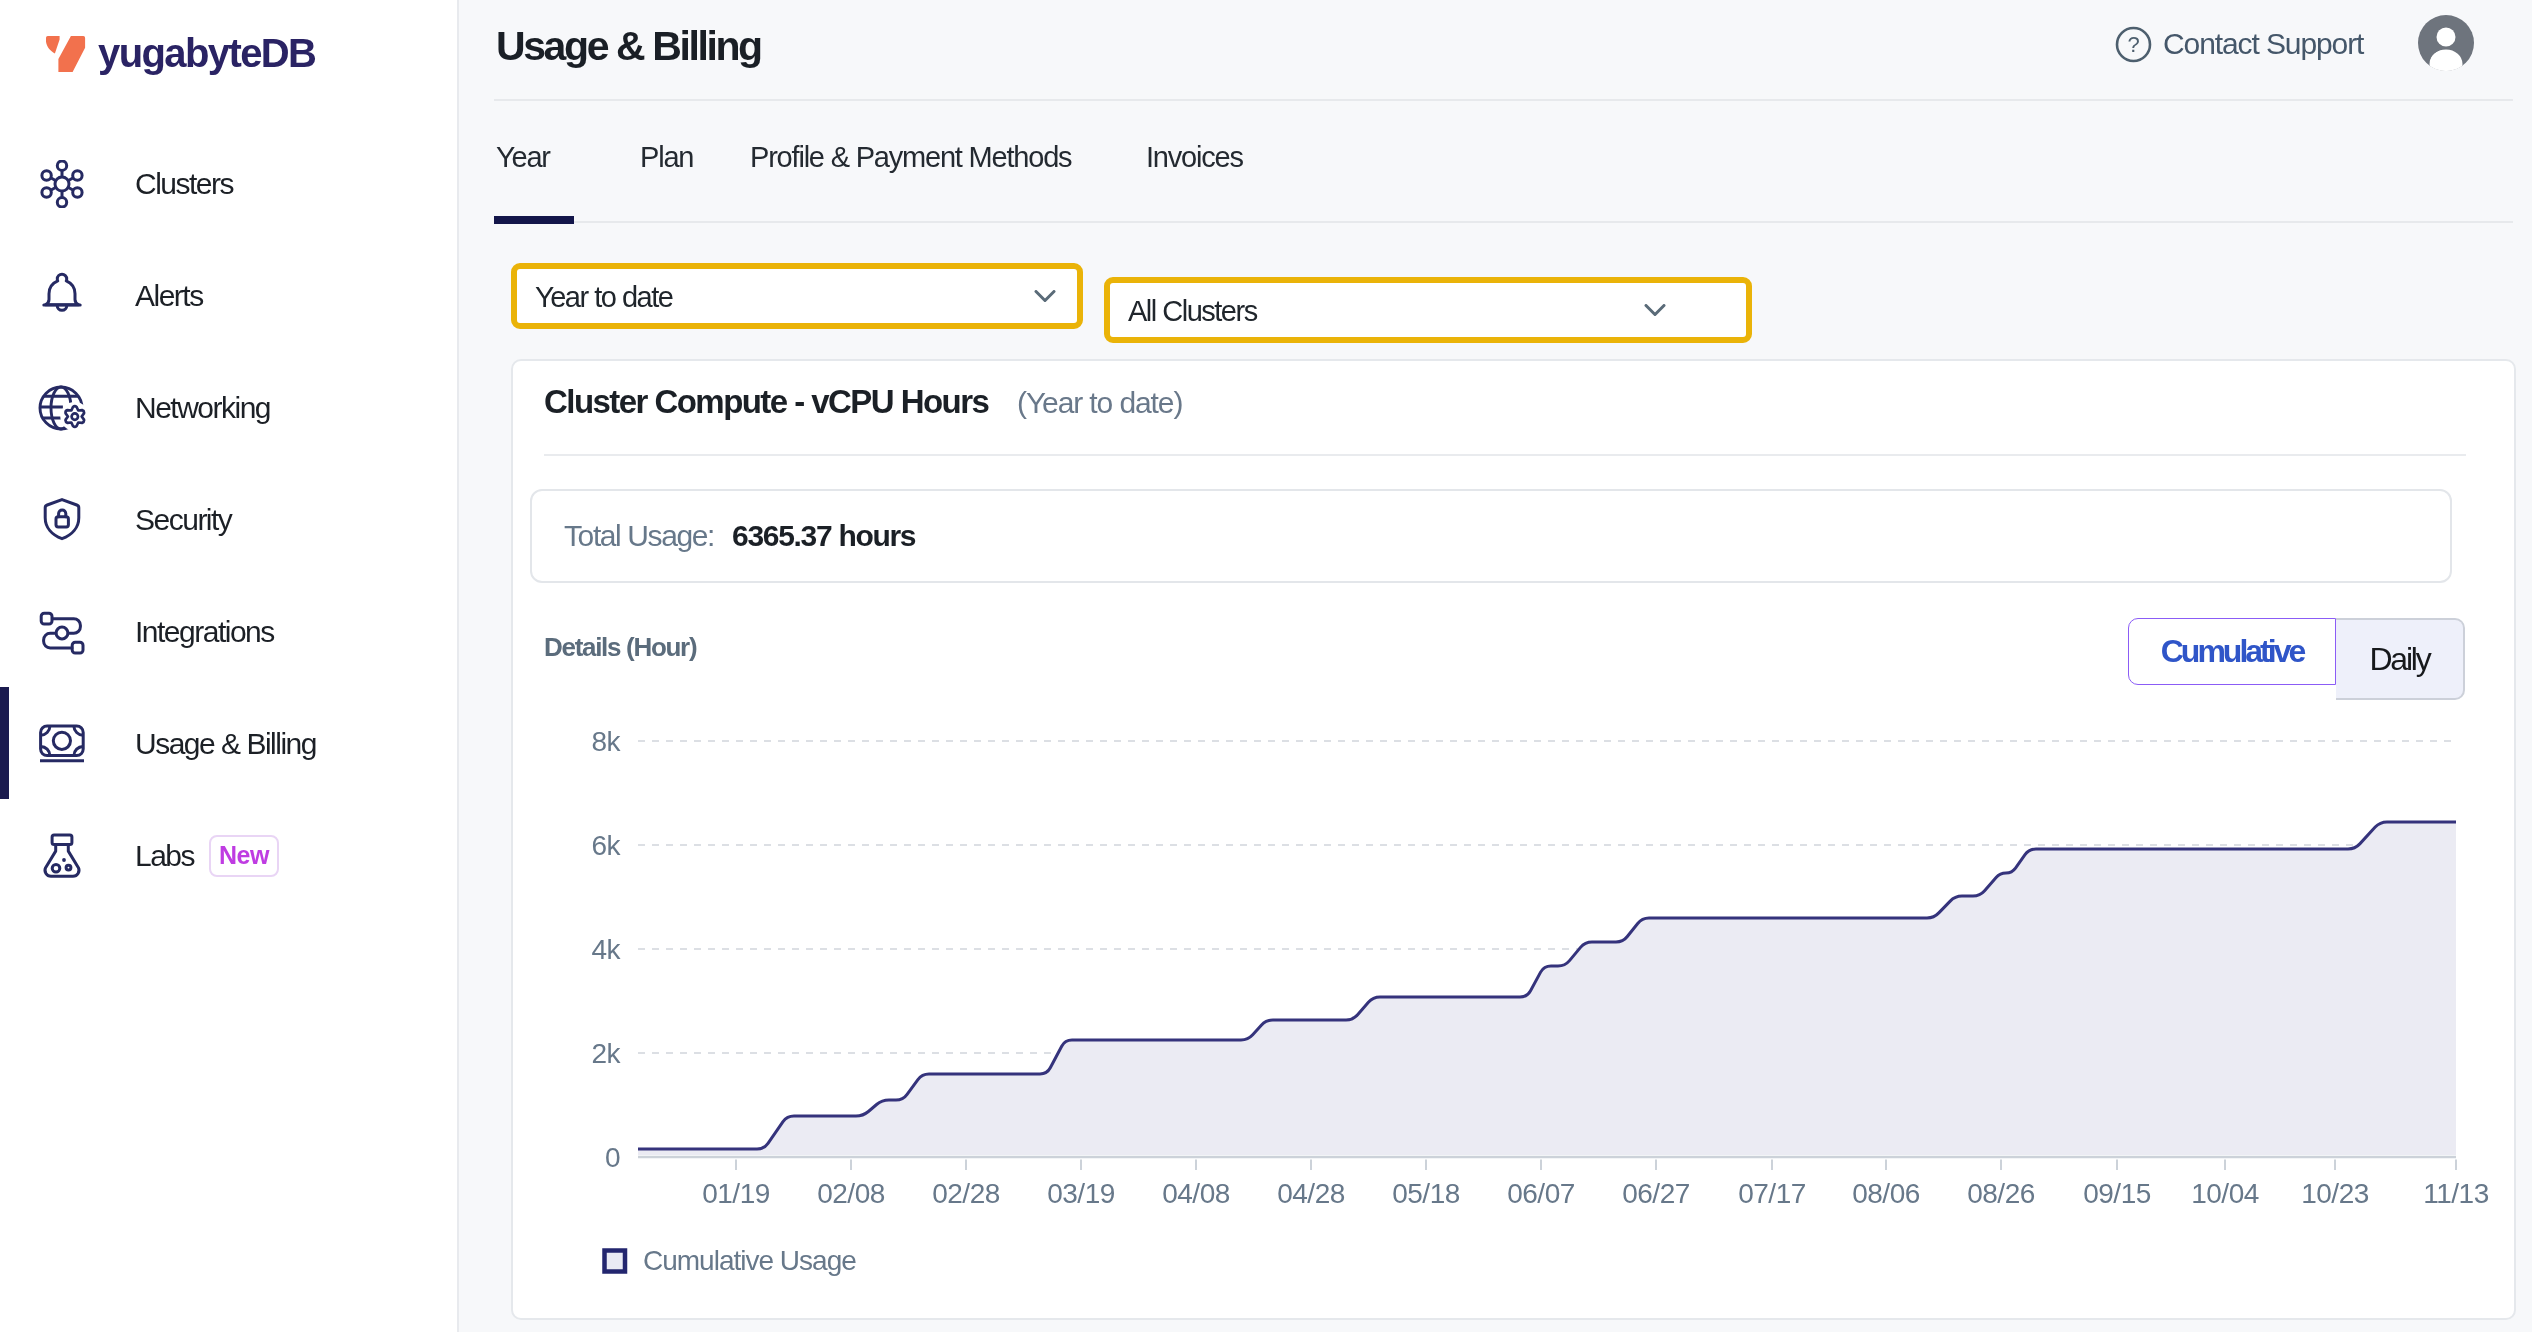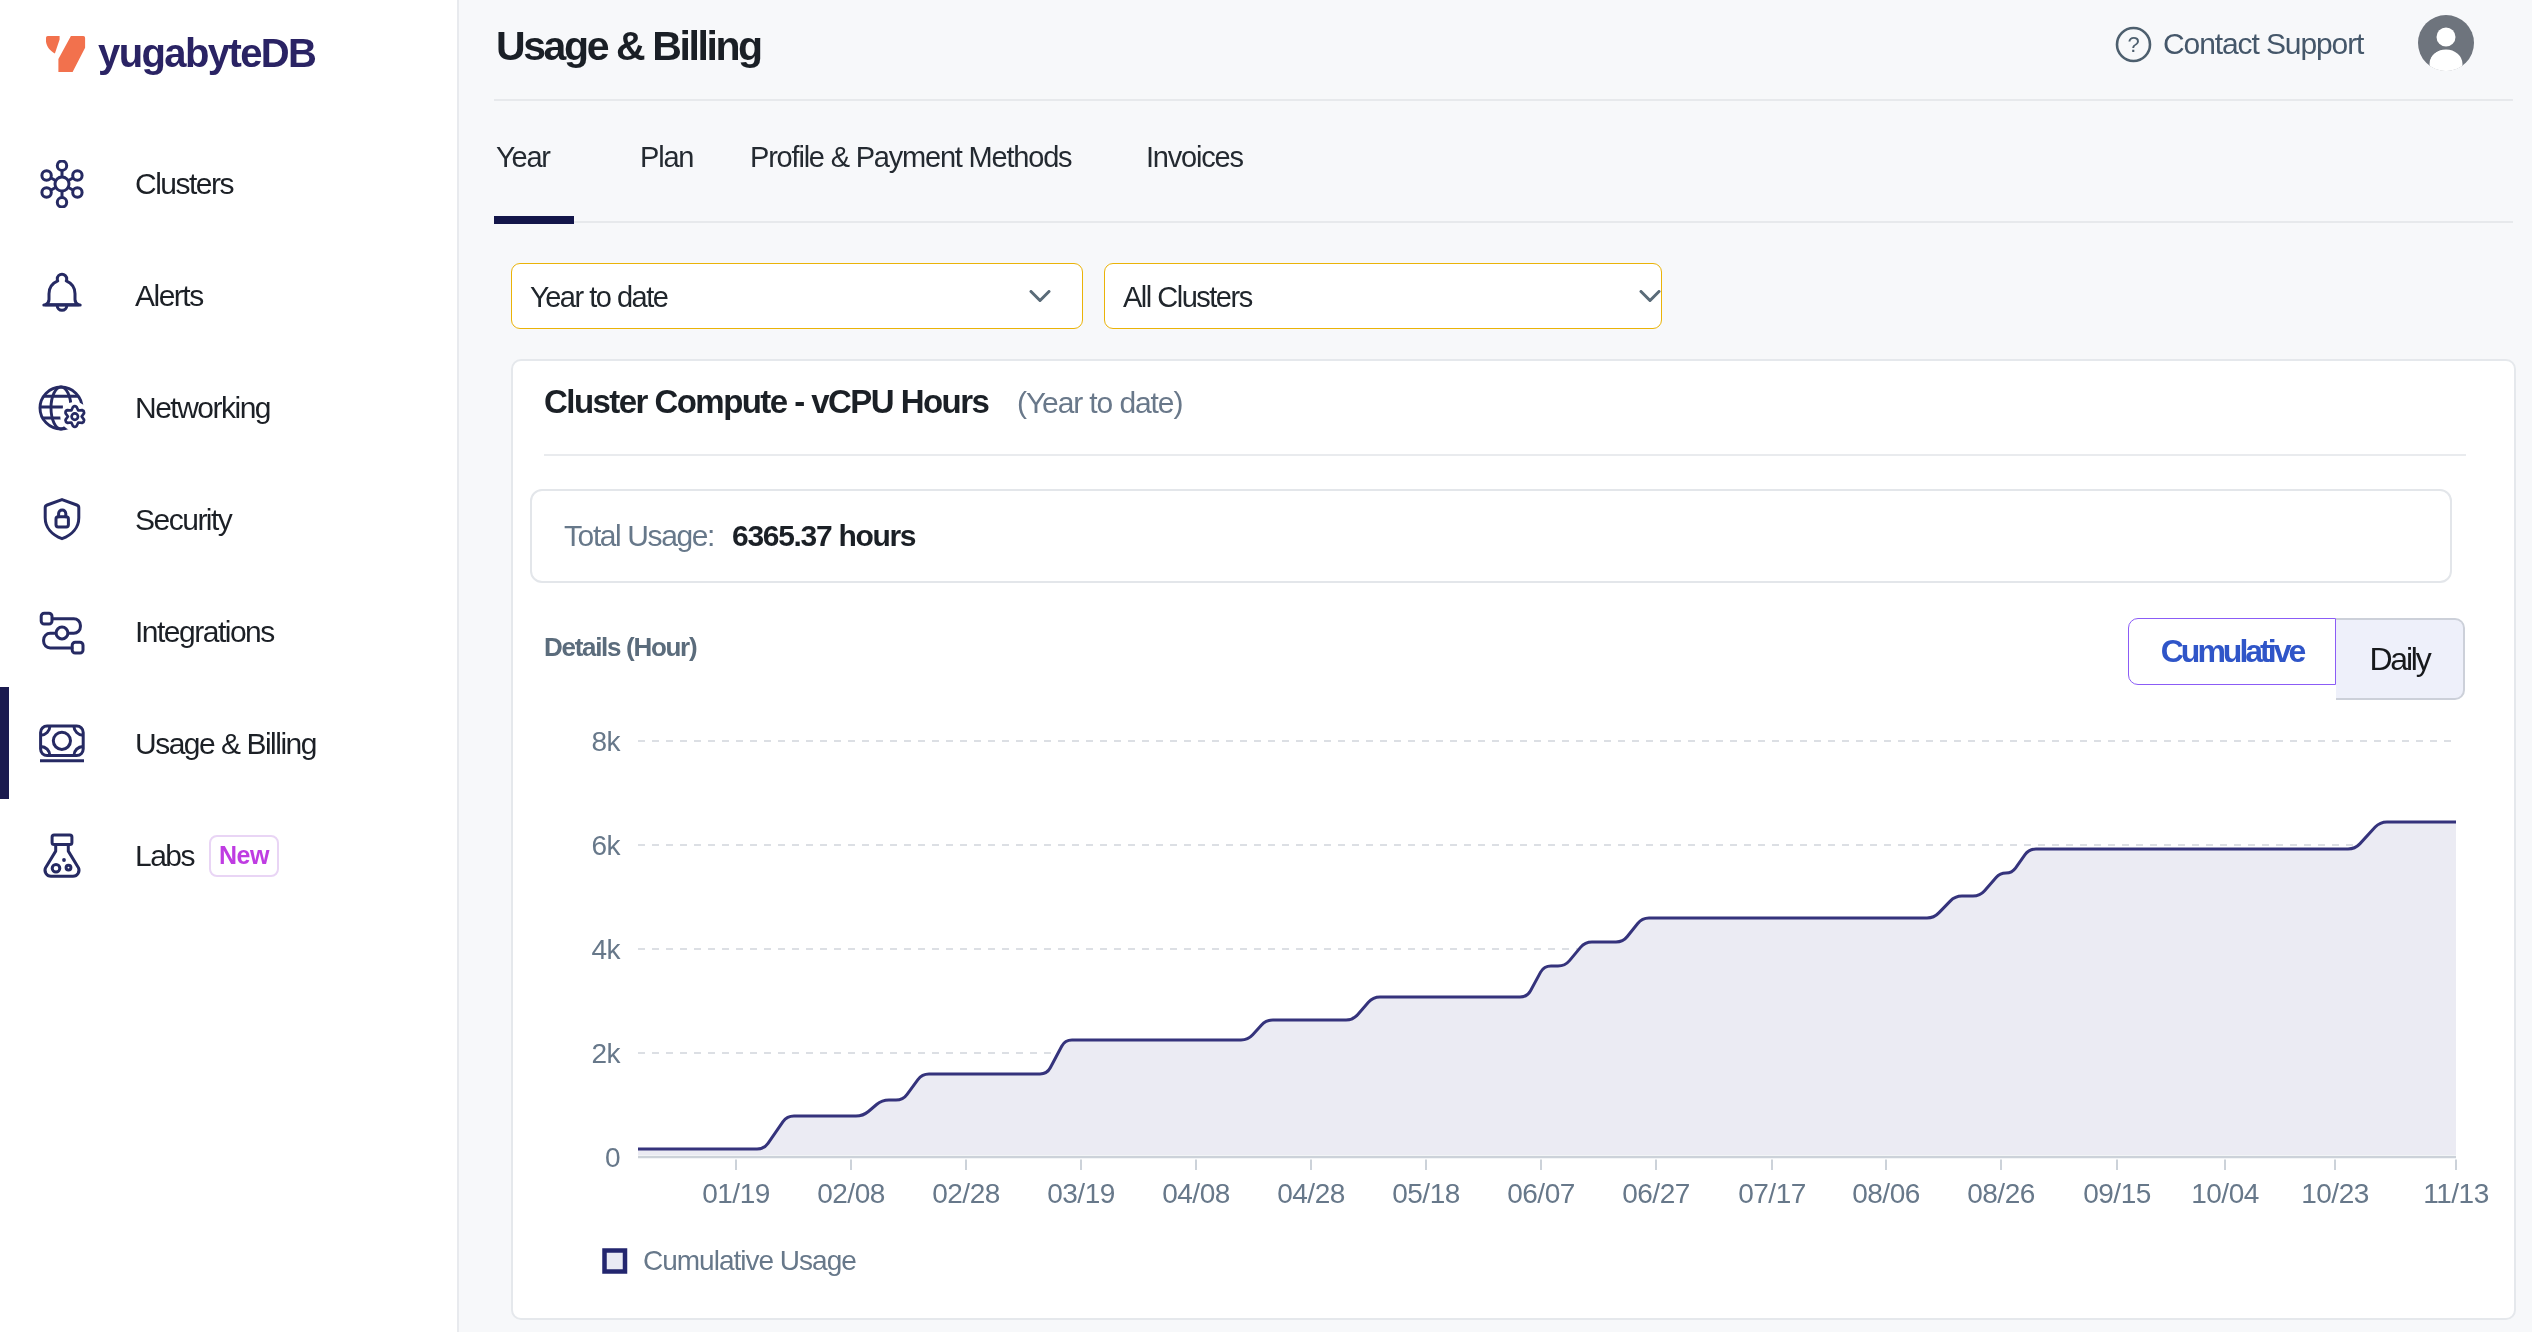--- a/index.html
+++ b/index.html
@@ -23,21 +23,21 @@
   .hdr-divider { position:absolute; left:33px; top:99px; width:2019px; height:2px; background:#e7e9ec; }
   .support { position:absolute; left:1653px; top:27px; font-size:30px; color:#45576a; letter-spacing:-1.1px; }
   .avatar { position:absolute; left:1956px; top:14px; }
 
   
   .tab { position:absolute; top:141px; font-size:29px; color:#242a31; letter-spacing:-1.2px; }
   .tab-underline { position:absolute; left:33px; top:216px; width:80px; height:8px; background:#13164a; }
   .tab-border { position:absolute; left:33px; top:221px; width:2019px; height:2px; background:#e7e9ec; }
 
   
-  .select { position:absolute; top:263px; height:66px; background:#fff; border:1px solid #eab308; border-radius:9px; font-size:29px; color:#20262c; display:flex; align-items:center; padding-left:18px; padding-top:3px; letter-spacing:-1.5px; }
+  .select { position:absolute; top:263px; height:66px; background:#fff; border:6px solid #eab308; border-radius:9px; font-size:29px; color:#20262c; display:flex; align-items:center; padding-left:18px; padding-top:3px; letter-spacing:-1.5px; }
   .chev { position:absolute; top:50%; margin-top:-6px; width:22px; height:12px; }
 
   
   #card { position:absolute; left:50px; top:359px; width:2005px; height:961px; background:#fff; border:2px solid #e5e8ec; border-radius:10px; }
   .cardtitle { position:absolute; left:31px; top:22px; font-size:33px; font-weight:bold; color:#1b2026; letter-spacing:-1.55px; }
   .cardtitle-sub { position:absolute; left:504px; top:25px; font-size:30px; color:#69788a; letter-spacing:-1.1px; }
   .card-div { position:absolute; left:31px; top:93px; width:1922px; height:2px; background:#e9ebee; }
   .totalbox { position:absolute; left:17px; top:128px; width:1922px; height:94px; border:2px solid #e3e6ea; border-radius:12px; }
   .totallabel { position:absolute; left:32px; top:50%; transform:translateY(-50%); font-size:30px; color:#67788a; letter-spacing:-1.4px; }
   .totalvalue { position:absolute; left:200px; top:50%; transform:translateY(-50%); font-size:30px; font-weight:bold; color:#1b2026; letter-spacing:-1.3px; }
@@ -162,21 +162,21 @@
   <div class="tab" style="left:289px;">Profile &amp; Payment Methods</div>
   <div class="tab" style="left:685px;">Invoices</div>
   <div class="tab-border"></div>
   <div class="tab-underline"></div>
 
   <div class="select" style="left:50px; width:572px;">Year to date
     <svg class="chev" style="left:517px;" viewBox="0 0 22 12" fill="none" stroke="#5a6b78" stroke-width="3" stroke-linecap="round">
         <path d="M2,1.5 L11,10.5 L20,1.5"></path>
       </svg>
   </div>
-  <div class="select" style="left:643px; width:558px;">All Clusters
+  <div class="select" style="left:643px; width:648px;margin-top:14px;">All Clusters
     <svg class="chev" style="left:534px;" viewBox="0 0 22 12" fill="none" stroke="#5a6b78" stroke-width="3" stroke-linecap="round">
         <path d="M2,1.5 L11,10.5 L20,1.5"></path>
       </svg>
   </div>
 
   <div id="card">
     <div class="cardtitle">Cluster Compute - vCPU Hours</div>
     <div class="cardtitle-sub">(Year to date)</div>
     <div class="card-div"></div>
     <div class="totalbox">

